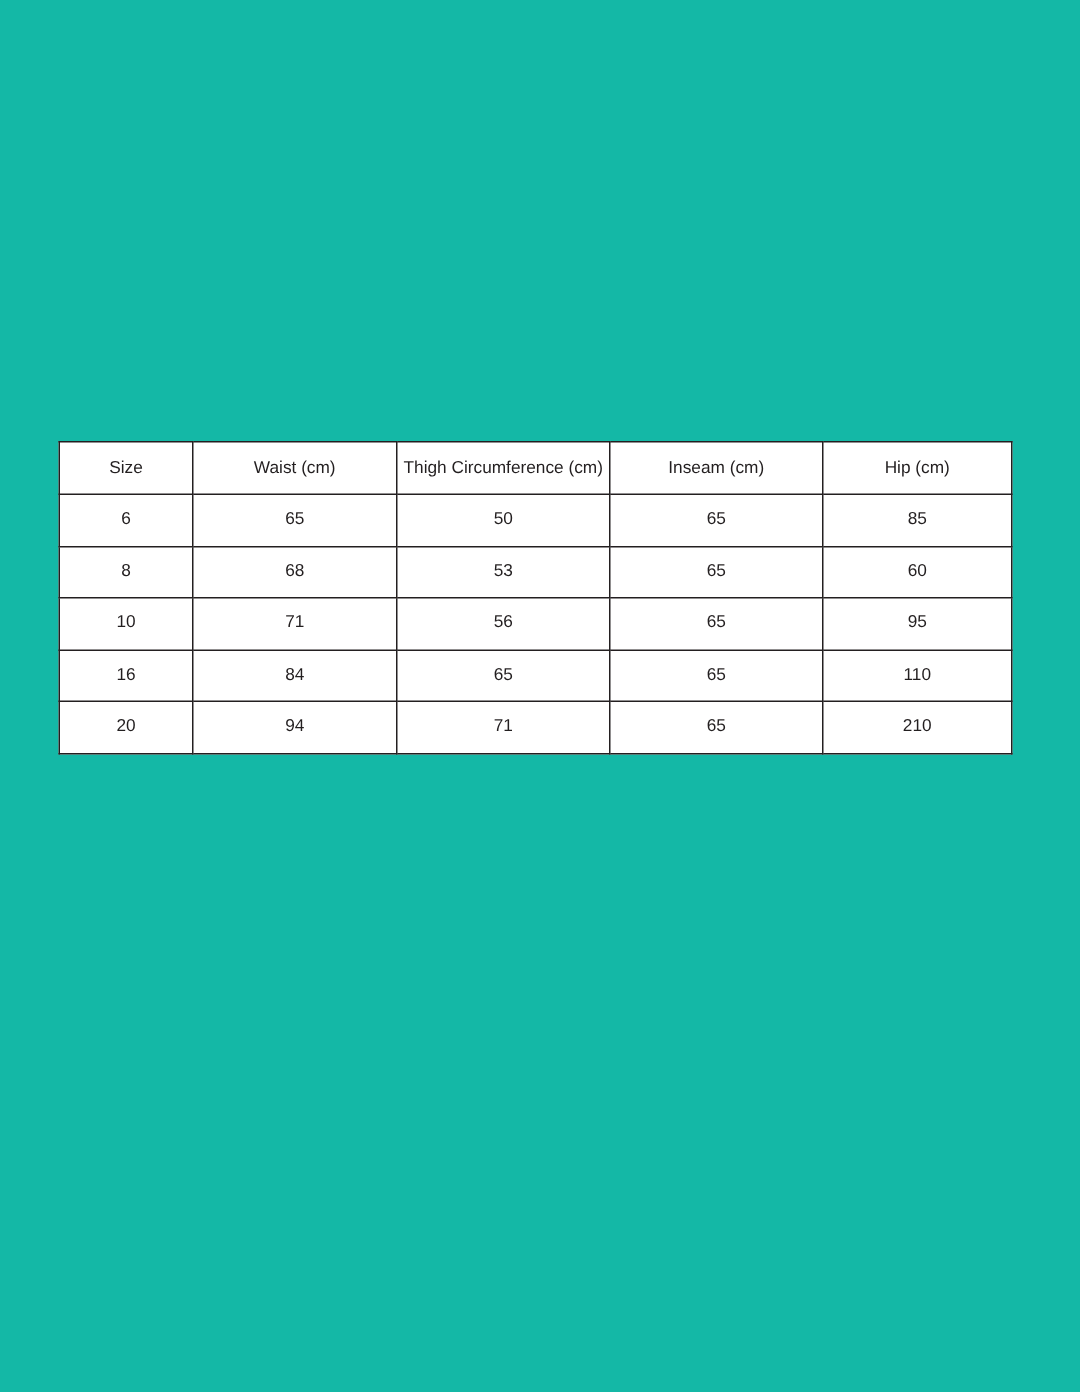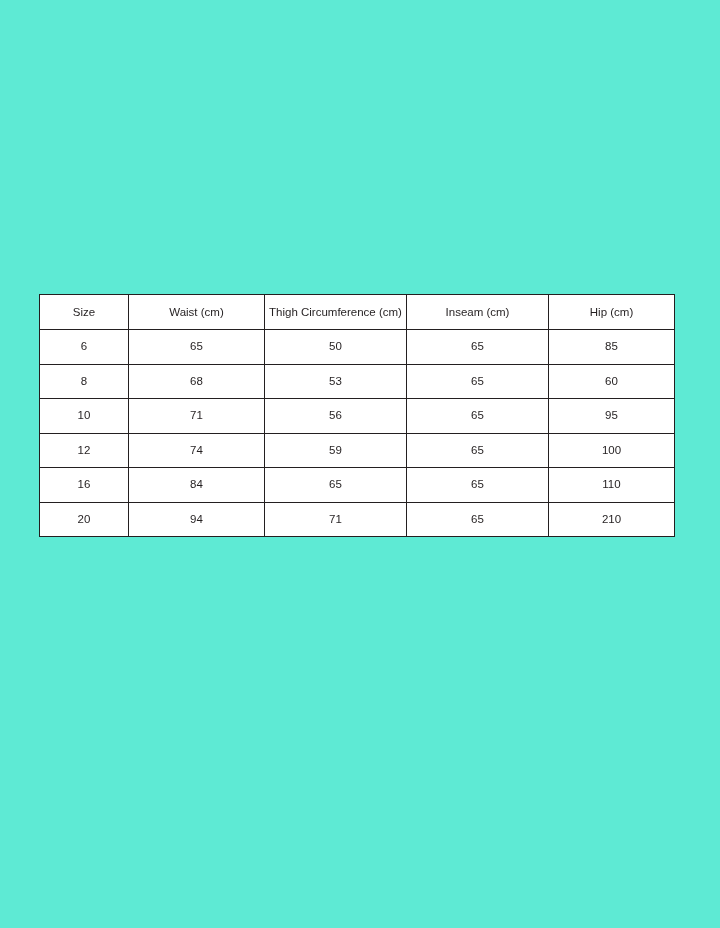--- a/index.html
+++ b/index.html
@@ -14,21 +14,21 @@
     color: #1a1a1a;
     position: relative;
     overflow: hidden;
   }
   .page {
     position: absolute;
     left: 0;
     top: 0;
     width: 720px;
     height: 928px;
-    background: #5eead4;
+    background: #14b8a6;
   }
   .table-wrap {
     position: absolute;
     left: 39px;
     top: 294px;
     width: 635px;
   }
   table.size-table {
     border-collapse: collapse;
     table-layout: fixed;
@@ -97,27 +97,20 @@
           <td>60</td>
         </tr>
         <tr>
           <td>10</td>
           <td>71</td>
           <td>56</td>
           <td>65</td>
           <td>95</td>
         </tr>
         <tr>
-          <td>12</td>
-          <td>74</td>
-          <td>59</td>
-          <td>65</td>
-          <td>100</td>
-        </tr>
-        <tr>
           <td>16</td>
           <td>84</td>
           <td>65</td>
           <td>65</td>
           <td>110</td>
         </tr>
         <tr>
           <td>20</td>
           <td>94</td>
           <td>71</td>

